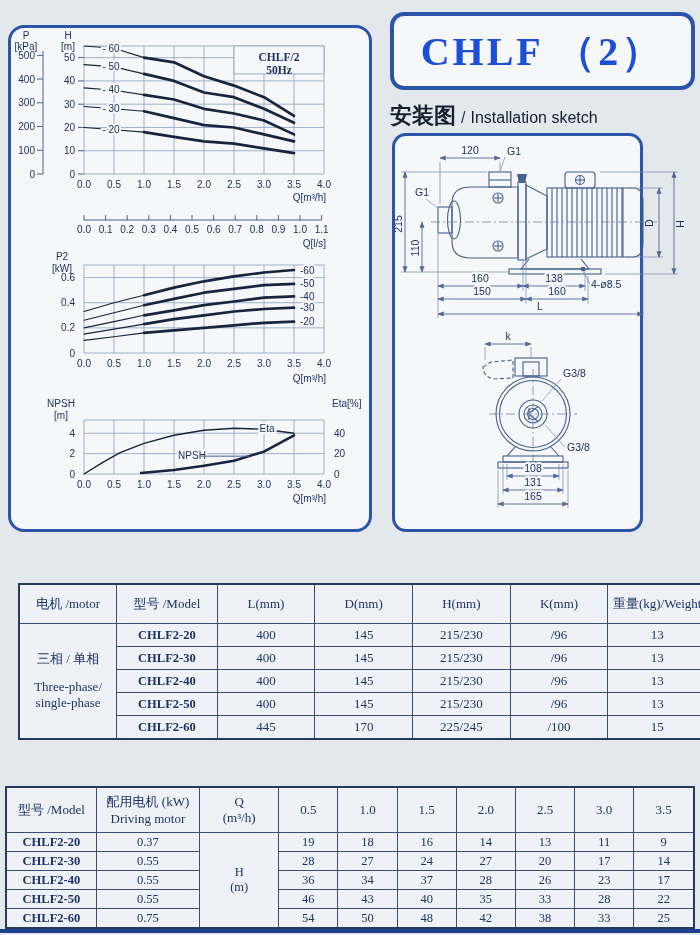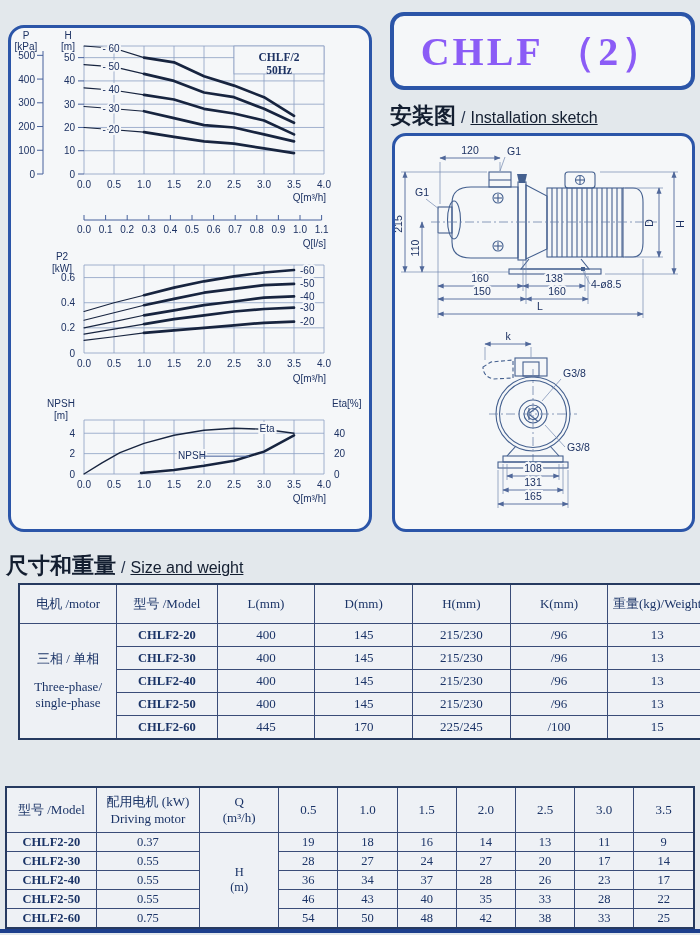--- a/index.html
+++ b/index.html
@@ -4,26 +4,26 @@
 <style>
   html,body{margin:0;padding:0;}
   .page{position:relative;width:700px;height:935px;background:#e3e8ec;overflow:hidden;
         font-family:"Liberation Sans",sans-serif;}
   .panel{position:absolute;background:#f5f7f9;border:3px solid #2b55a8;border-radius:16px;box-sizing:border-box;}
   .chart-panel{left:8px;top:25px;width:364px;height:507px;}
   .title-box{position:absolute;left:390px;top:12px;width:305px;height:78px;background:#f5f7f9;
              border:4px solid #2b55a8;border-radius:14px;box-sizing:border-box;
              display:flex;align-items:center;justify-content:center;}
   .title-box span{font-family:"Liberation Serif",serif;font-weight:bold;font-size:40px;
-                  color:#8b5cf6;letter-spacing:3px;}
-  .sketch-panel{left:392px;top:133px;width:303px;height:399px;border-radius:14px;}
+                  color:#1d4ed8;letter-spacing:3px;}
+  .sketch-panel{left:392px;top:133px;width:251px;height:399px;border-radius:14px;}
   .heading{position:absolute;color:#131e30;font-size:16px;white-space:nowrap;}
   .heading .cn{font-weight:bold;font-size:22px;}
   .heading .sep{margin:0 5px;color:#26344e;}
-  .heading .en{font-size:16px;text-decoration:underline;}
+  .heading .en{font-size:16px;}
   .bottom-rule{position:absolute;left:0;top:929px;width:700px;height:4px;background:#1d3f8c;}
 
   
   svg{display:block;}
   svg text{font-family:"Liberation Sans",sans-serif;fill:#1d3263;font-size:10px;}
   .grid{stroke:#8c9fc3;stroke-width:0.8;}
   .axis{stroke:#46619c;stroke-width:1;}
   .labelbox{fill:#f5f7f9;stroke:#8c9fc3;stroke-width:0.8;}
   .curve{fill:none;stroke:#17243f;stroke-linejoin:round;stroke-linecap:round;}
   .thin{stroke-width:1.1;}
@@ -371,23 +371,20 @@
         <line class="dim" x1="112" y1="340" x2="164" y2="340" marker-start="url(#arw)" marker-end="url(#arw)"></line>
         <text class="dimt halo" x="138" y="336" text-anchor="middle">108</text>
         <line class="dim" x1="108" y1="354" x2="168" y2="354" marker-start="url(#arw)" marker-end="url(#arw)"></line>
         <text class="dimt halo" x="138" y="350" text-anchor="middle">131</text>
         <line class="dim" x1="103" y1="368" x2="173" y2="368" marker-start="url(#arw)" marker-end="url(#arw)"></line>
         <text class="dimt halo" x="138" y="364" text-anchor="middle">165</text>
       </g>
     </svg>
   </div>
 
-  <div class="heading" style="left:6px;top:551px">
-    <span class="cn">尺寸和重量</span><span class="sep">/</span><span class="en">Size and weight</span>
-  </div>
   <table id="size-table">
     <colgroup>
       <col style="width:14.2%">
         <col style="width:14.6%">
         <col style="width:14.2%">
         <col style="width:14.2%">
       <col style="width:14.2%">
         <col style="width:14.2%">
         <col style="width:14.4%">
     </colgroup>

